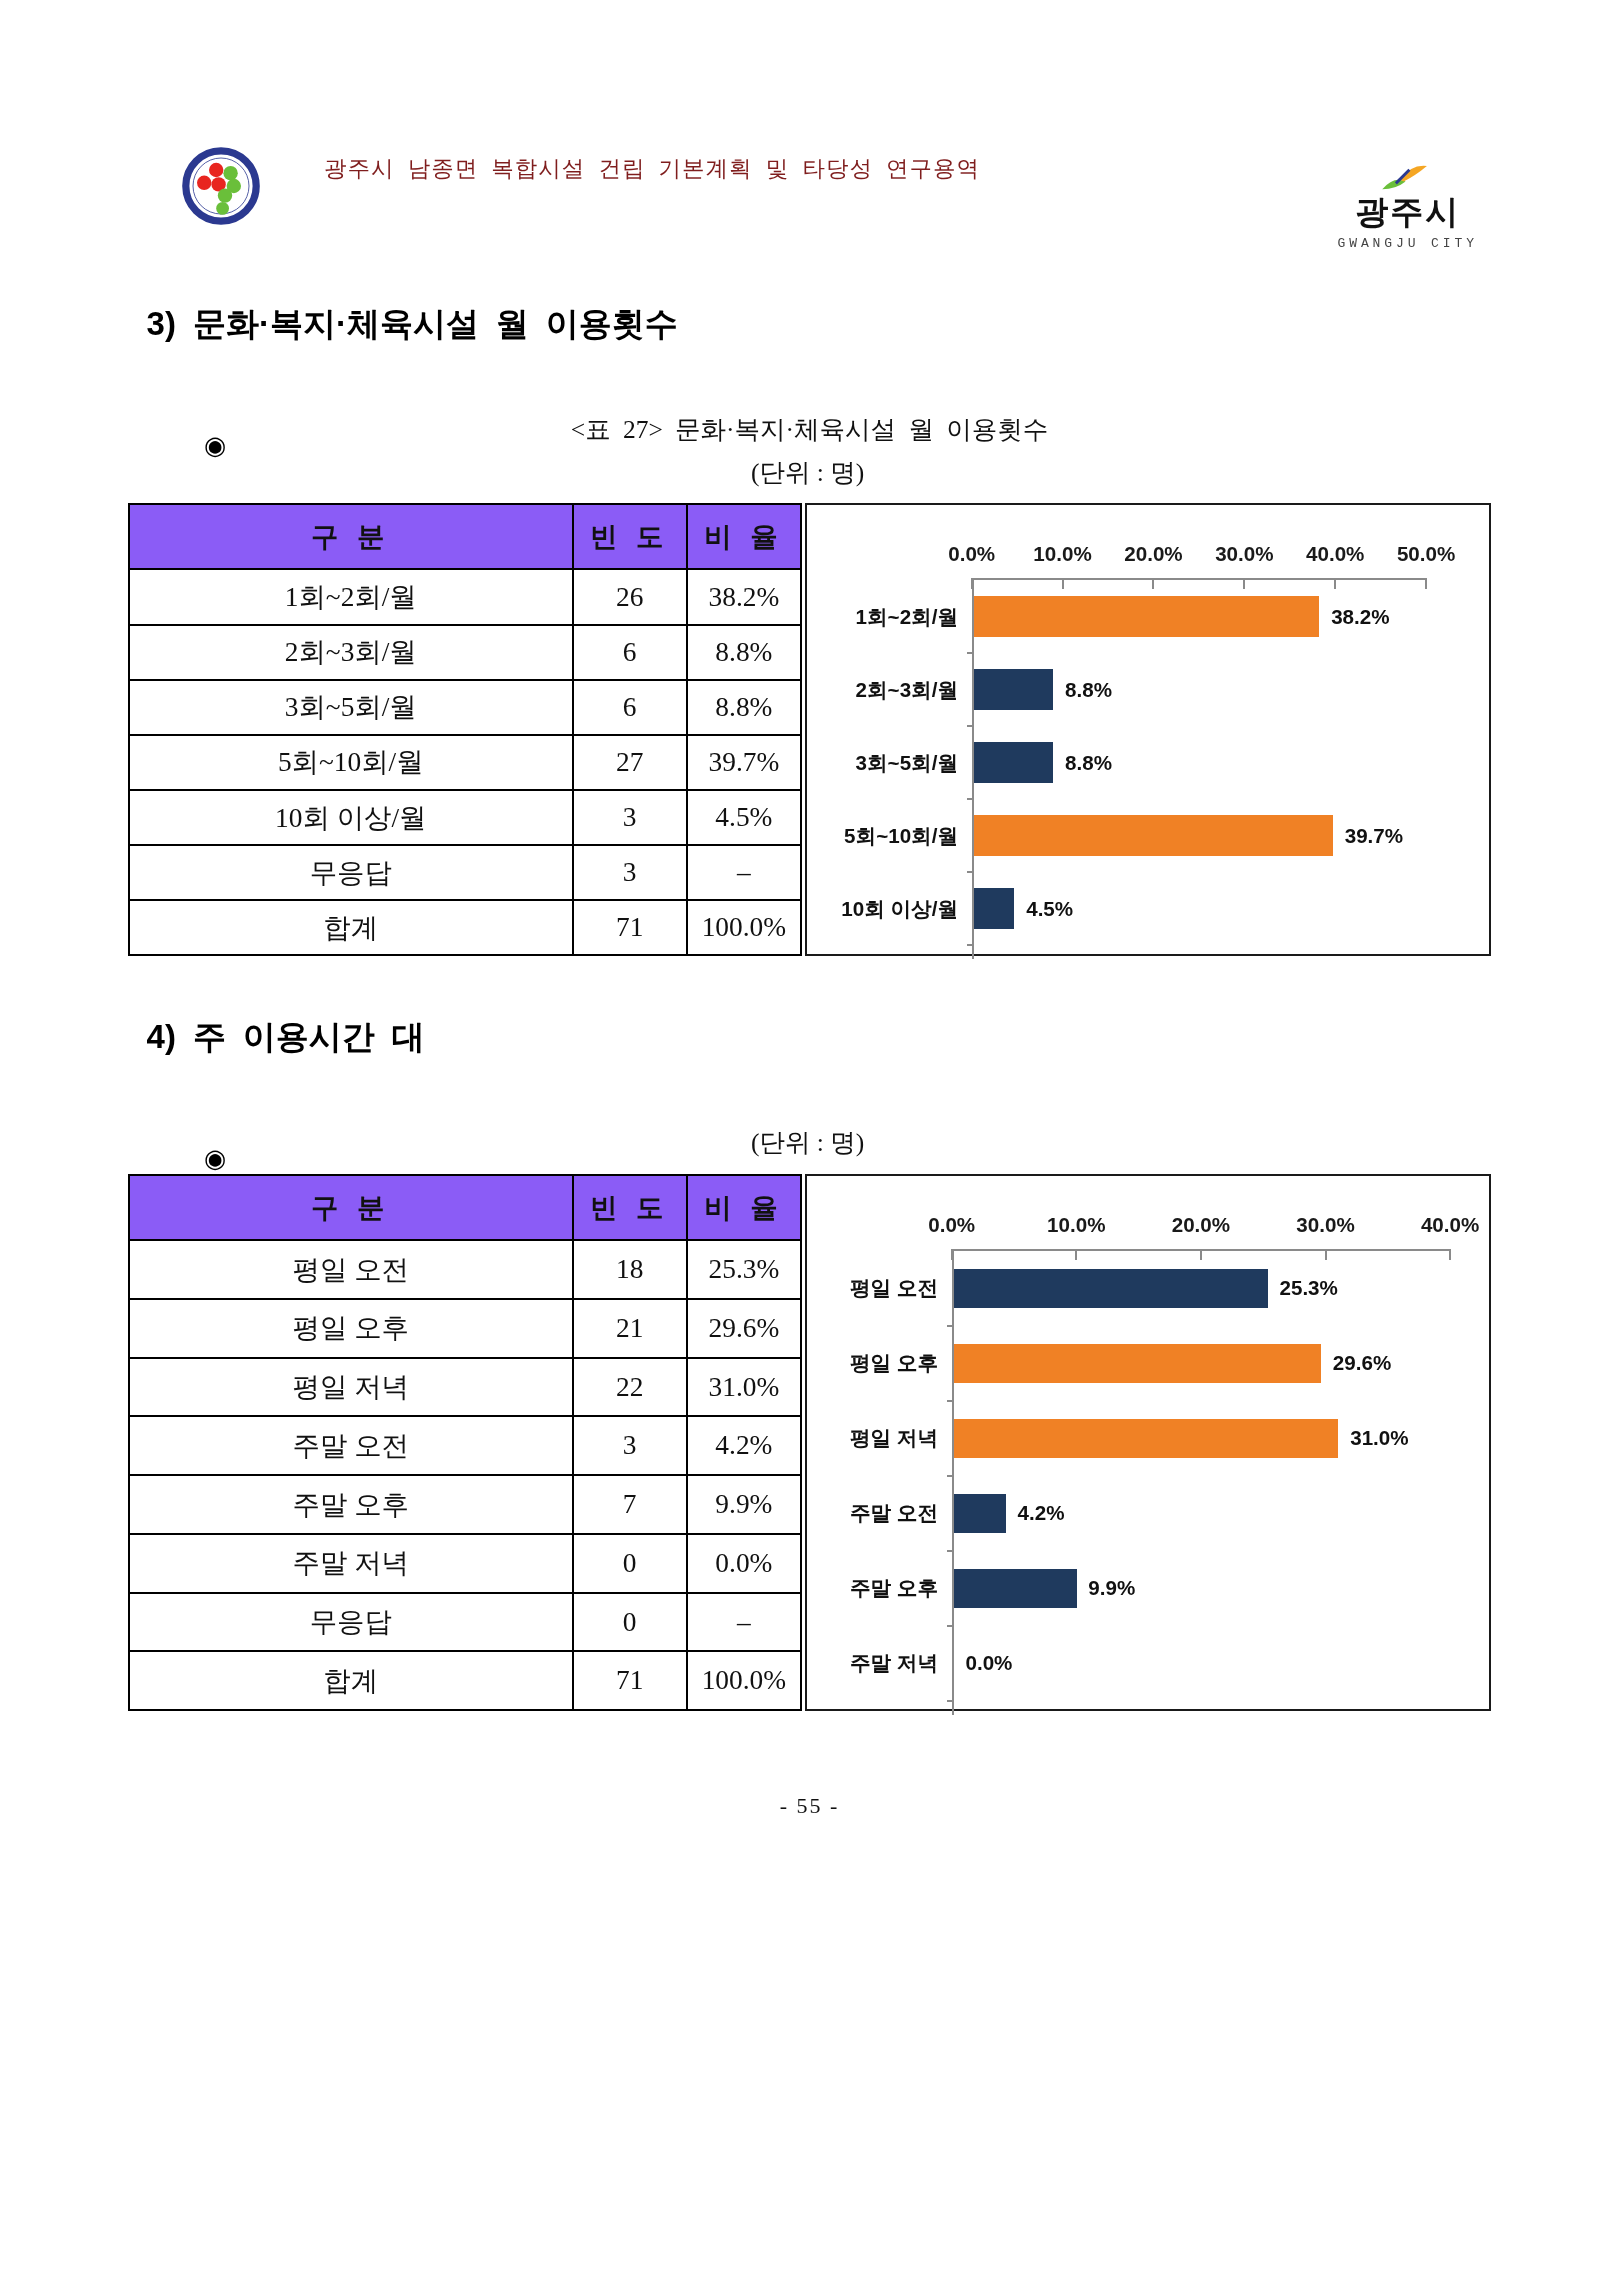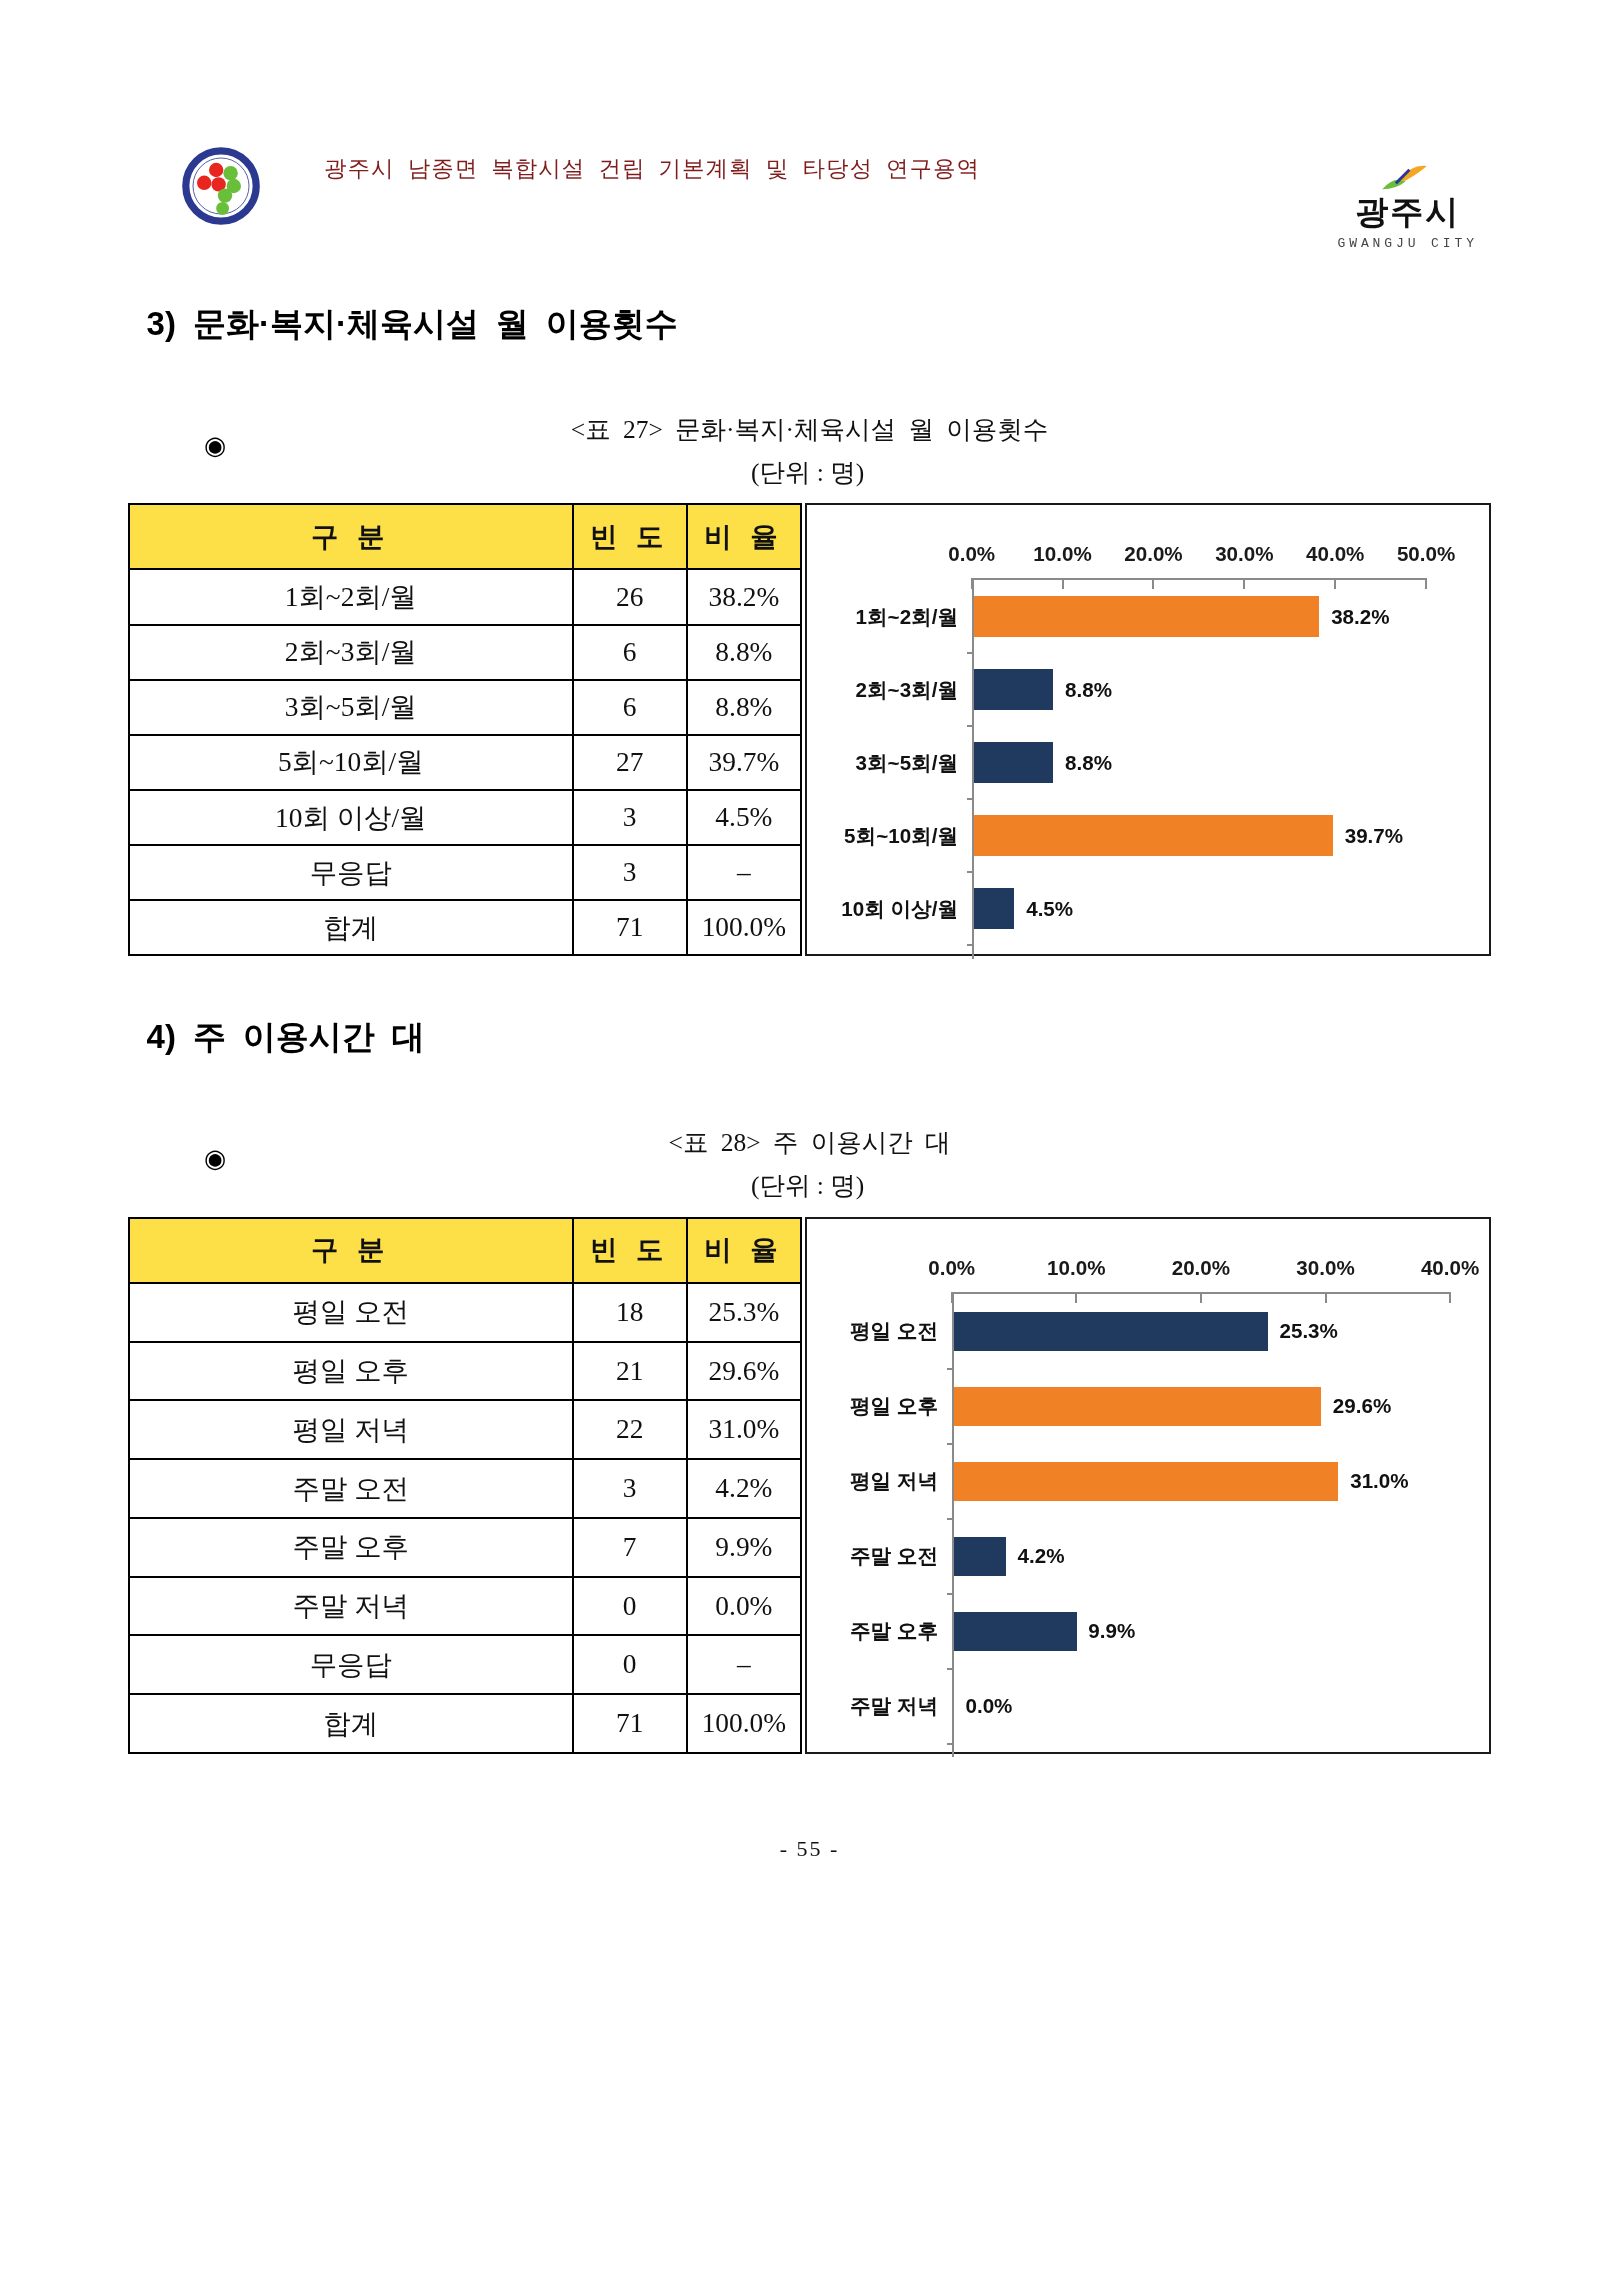--- a/index.html
+++ b/index.html
@@ -41,21 +41,21 @@
 
   
   .data-row { display:flex; margin-top:13.7px; align-items:stretch; }
   .row1 { height:453px; }
   .row2 { height:537px; }
 
   
   table.dtable { border-collapse:collapse; table-layout:fixed; width:674px; height:100%;
     font-size:27.4px; }
   table.dtable th, table.dtable td { border:2px solid #000; text-align:center; vertical-align:middle; padding:0; }
-  table.dtable th { background:#fde047; font-weight:bold; letter-spacing:5.9px; height:65px; }
+  table.dtable th { background:#8b5cf6; font-weight:bold; letter-spacing:5.9px; height:65px; }
   table.dtable col.c1 { width:66%; } table.dtable col.c2 { width:17%; } table.dtable col.c3 { width:17%; }
 
   
   .chart-box { flex:1; margin-left:2.9px; border:2px solid #1a1a1a; background:#fff;
     font-family:"Liberation Sans", sans-serif; position:relative;
     padding:11.8px 5.9px 5.9px 7.8px;
     --catw:157px; --rgap:57px; --rowh:73px; --barh:41px;
   }
   .chart2 { --catw:137px; --rgap:33px; --rowh:75px; --barh:39px; }
   .axis-row { display:flex; height:63px; }
@@ -224,21 +224,20 @@
           <div class="axis-tail"></div>
         </div>
     </div>
 
     <div class="sec-heading sec4">4) 주 이용시간 대</div>
 
     <div class="bullet">
       <span class="marker">◉</span>
     </div>
 
-    <div class="tbl-caption">&lt;표 28&gt; 주 이용시간 대</div>
     <div class="unit-label">(단위 : 명)</div>
 
     <div class="data-row row2">
       <table class="dtable">
         <colgroup>
             <col class="c1">
             <col class="c2">
             <col class="c3">
           </colgroup>
       <thead>

